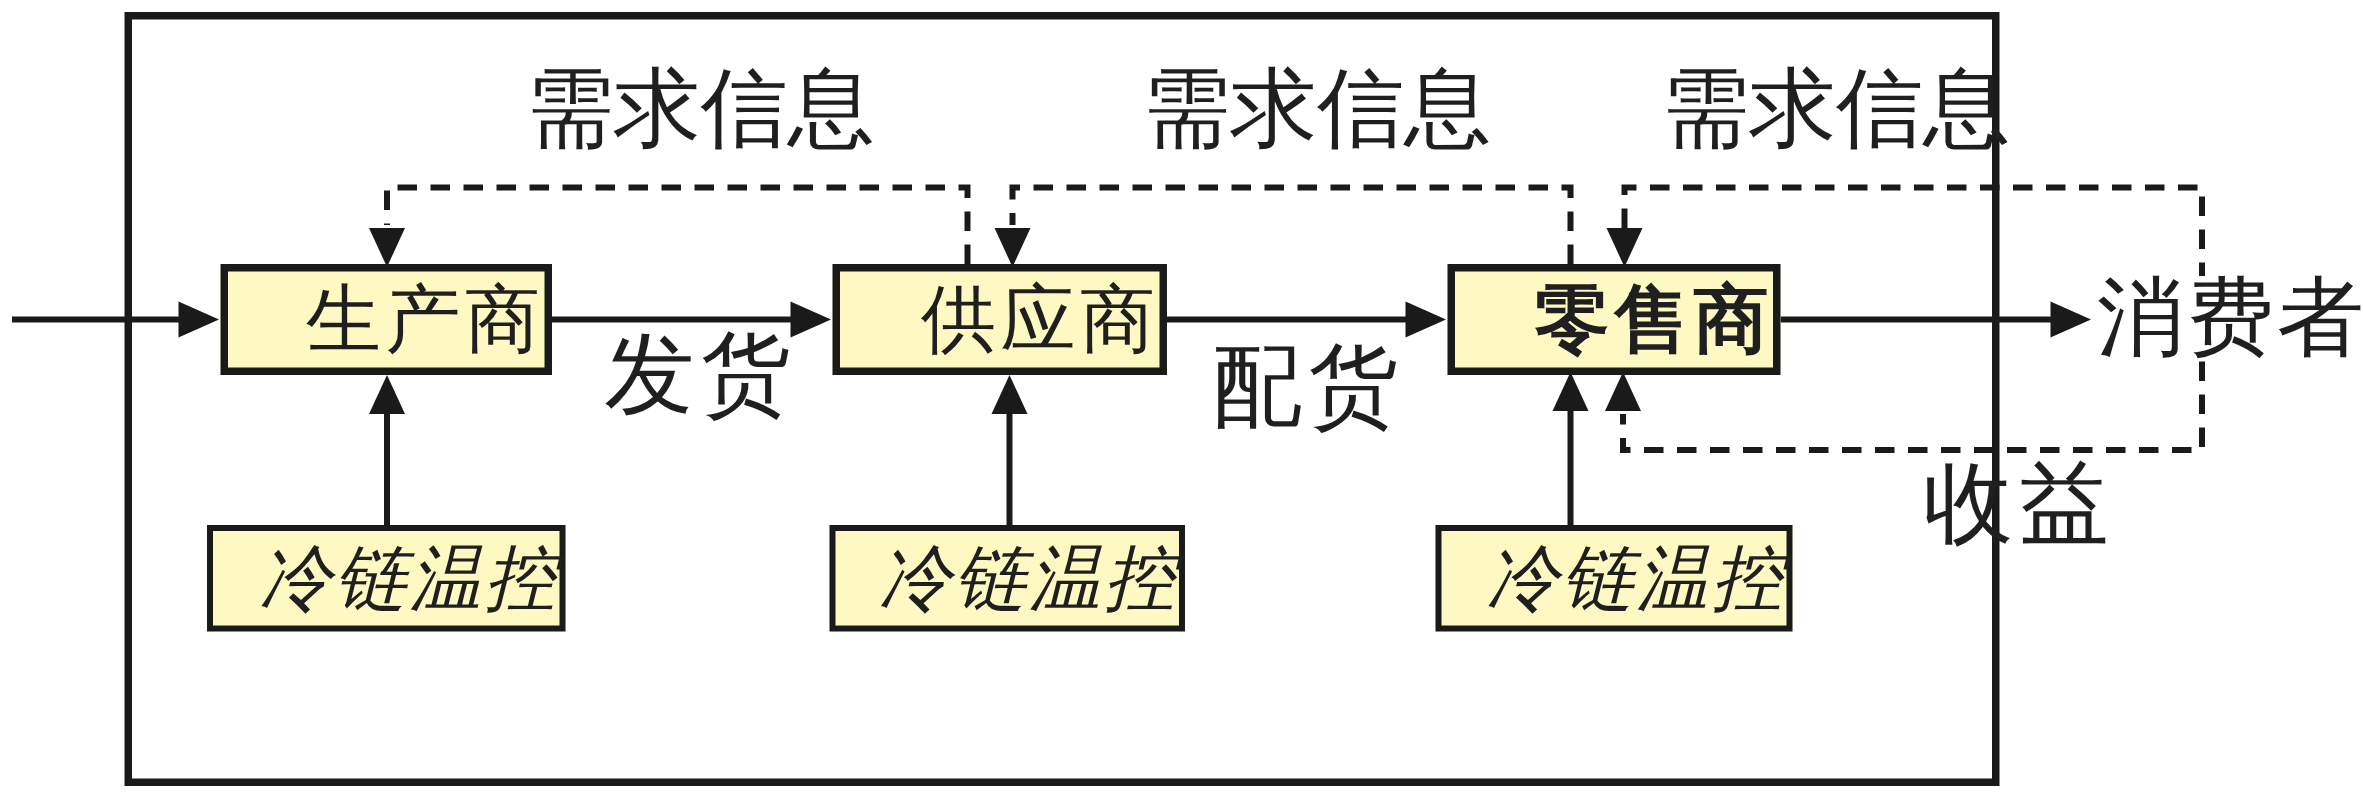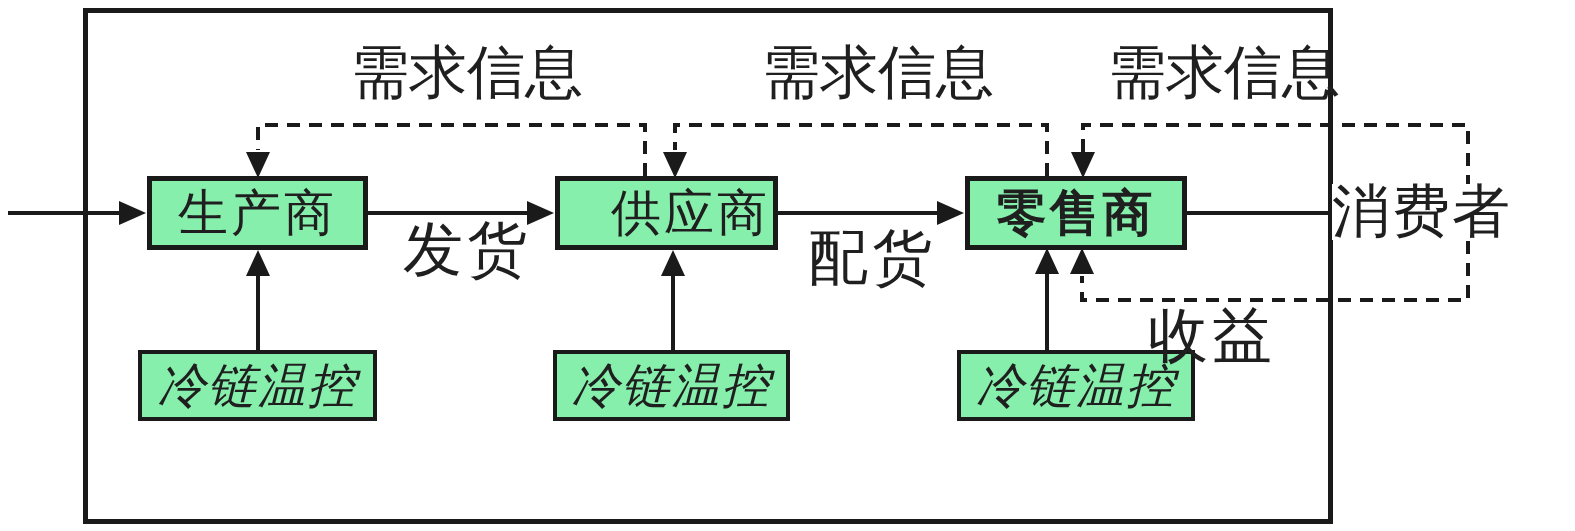--- a/index.html
+++ b/index.html
@@ -19,24 +19,24 @@
   #wires {
     position: absolute;
     left: 0;
     top: 0;
     z-index: 1;
   }
   .node-box {
     position: absolute;
     box-sizing: border-box;
     border: 5px solid #1a1a1a;
-    background: #86efac;
+    background: #fef9c3;
     display: flex;
     align-items: center;
-    justify-content: center;
+    justify-content: flex-end;
     z-index: 2;
   }
   .main-node {
     top: 176px;
     height: 74px;
     font-size: 50px;
     letter-spacing: 3px;
   }
   .cold-node {
     top: 350px;
@@ -61,32 +61,32 @@
     line-height: 52px;
     height: 52px;
   }
   #producer-box   { left: 147px;  width: 221px; }
   #supplier-box   { left: 555px;  width: 223px; padding-left: 48px; }
   #retailer-box   { left: 965px;  width: 222px; font-weight: bold; }
   #cold1-box      { left: 138px;  width: 239px; }
   #cold2-box      { left: 553px;  width: 237px; }
   #cold3-box      { left: 957px;  width: 238px; }
   #consumer-label {
-    left: 1332px; top: 184px; width: 162px;
+    left: 1398px; top: 184px; width: 162px;
     height: 56px; line-height: 56px;
     background: #ffffff;
     letter-spacing: 2px;
   }
   #demand1-label { left: 351px;  top: 44px; width: 200px; }
   #demand2-label { left: 762px;  top: 44px; width: 202px; }
   #demand3-label { left: 1108px; top: 44px; width: 206px; }
   #ship-label       { left: 403px;  top: 224px; width: 106px; }
   #distribute-label { left: 808px;  top: 232px; width: 110px; text-align: center; }
   #sell-label       { left: 1206px; top: 222px; width: 108px; }
-  #revenue-label    { left: 1148px; top: 310px; width: 104px; }
+  #revenue-label    { left: 1282px; top: 310px; width: 104px; }
 </style>
 </head>
 <body>
 
 <div id="stage">
 
   <svg id="wires" width="1575" height="531" viewBox="0 0 1575 531" fill="none" stroke="#1a1a1a" stroke-width="4">
 
     <rect x="85.5" y="10.5" width="1245" height="511" stroke-width="5"></rect>
 

